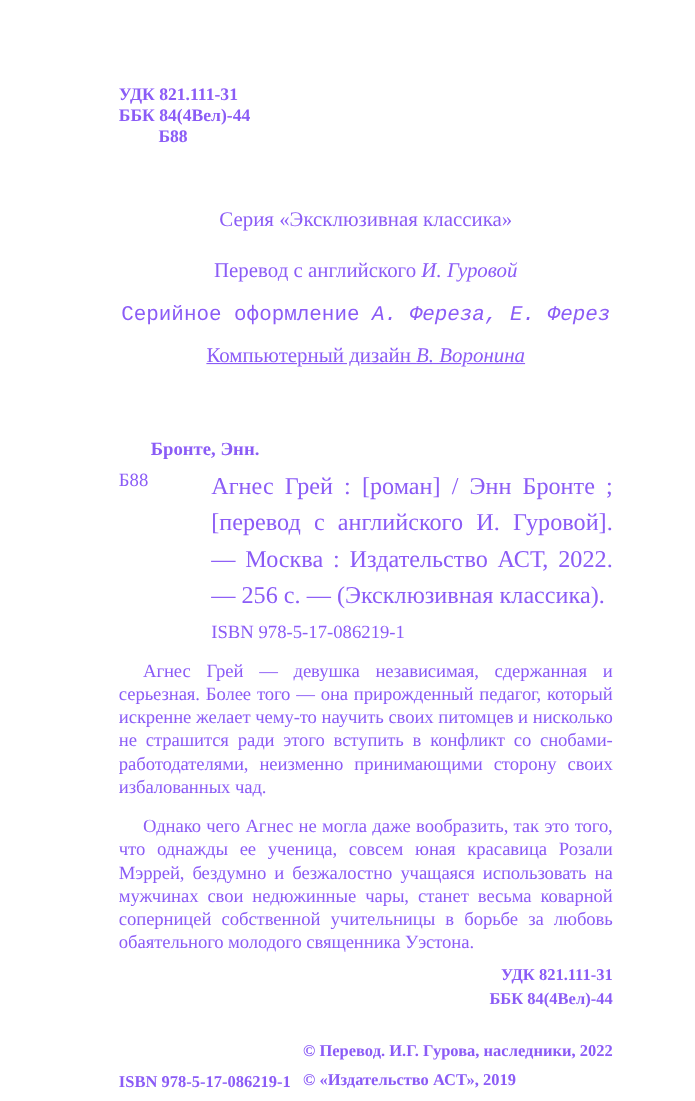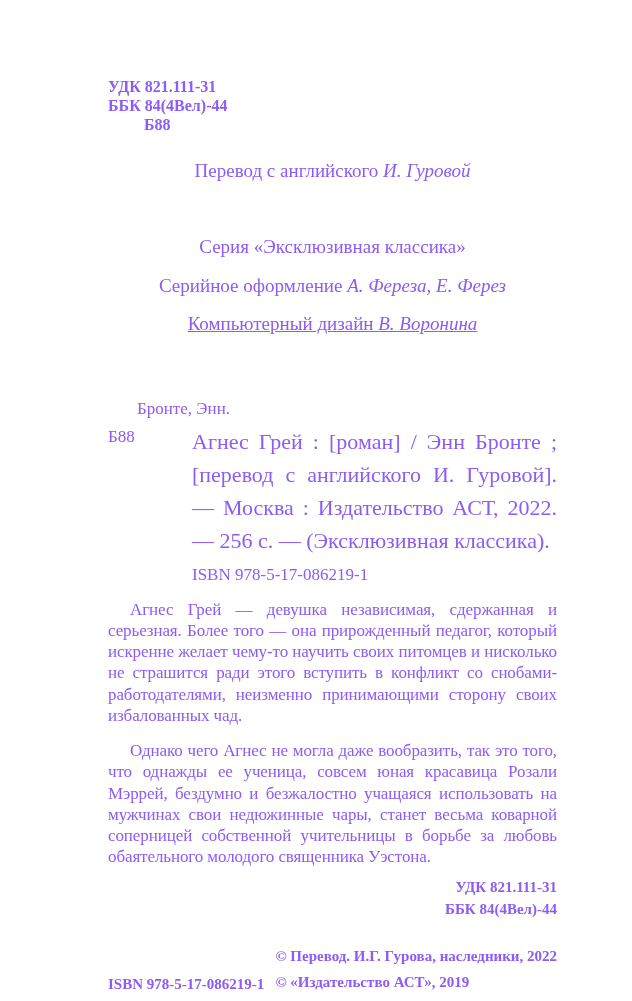--- a/index.html
+++ b/index.html
@@ -23,26 +23,26 @@
     font-weight: bold;
     font-size: 16px;
     line-height: 1.18;
   }
   .code-sign { padding-left: 36px; }
 
   .centered { text-align: center; margin: 0; }
   .series   { font-size: 19px; margin-top: 54px; }
   .credit   { font-size: 19px; }
   .credit-translation { margin-top: 25px; }
-  .credit-design      { margin-top: 17px; }
+  .credit-design      { margin-top: 17px; font-family: Liberation Mono, monospace; }
   .credit-computer    { margin-top: 16px; text-decoration: underline; }
   .it { font-style: italic; }
 
   .author {
-    font-weight: normal;
+    font-weight: bold;
     font-size: 17px;
     margin: 64px 0 0 29px;
   }
   .catalog-row { position: relative; margin-top: 6px; }
   .catalog-code {
     position: absolute;
     left: 0; top: 2px;
     font-size: 17px;
   }
   .catalog-entry {
@@ -88,23 +88,23 @@
 <body>
 
 <div class="sheet">
 
   <div class="codes-top">
     <div>УДК 821.111-31</div>
     <div>ББК 84(4Вел)-44</div>
     <div class="code-sign">Б88</div>
   </div>
 
+  <p class="centered series">Серия «Эксклюзивная классика»</p>
+
   <p class="centered credit credit-translation"><span>Перевод с английского </span><span class="it">И. Гуровой</span></p>
-
-  <p class="centered series">Серия «Эксклюзивная классика»</p>
 
   <p class="centered credit credit-design"><span>Серийное оформление </span><span class="it">А. Фереза, Е. Ферез</span></p>
 
   <p class="centered credit credit-computer"><span>Компьютерный дизайн </span><span class="it">В. Воронина</span></p>
 
   <p class="author">Бронте, Энн.</p>
 
   <div class="catalog-row">
     <span class="catalog-code">Б88</span>
     <p class="catalog-entry">Агнес Грей : [роман] / Энн Бронте ; [перевод с английского И. Гуровой]. — Москва : Издательство АСТ, 2022. — 256 с. — (Эксклюзивная классика).</p>

